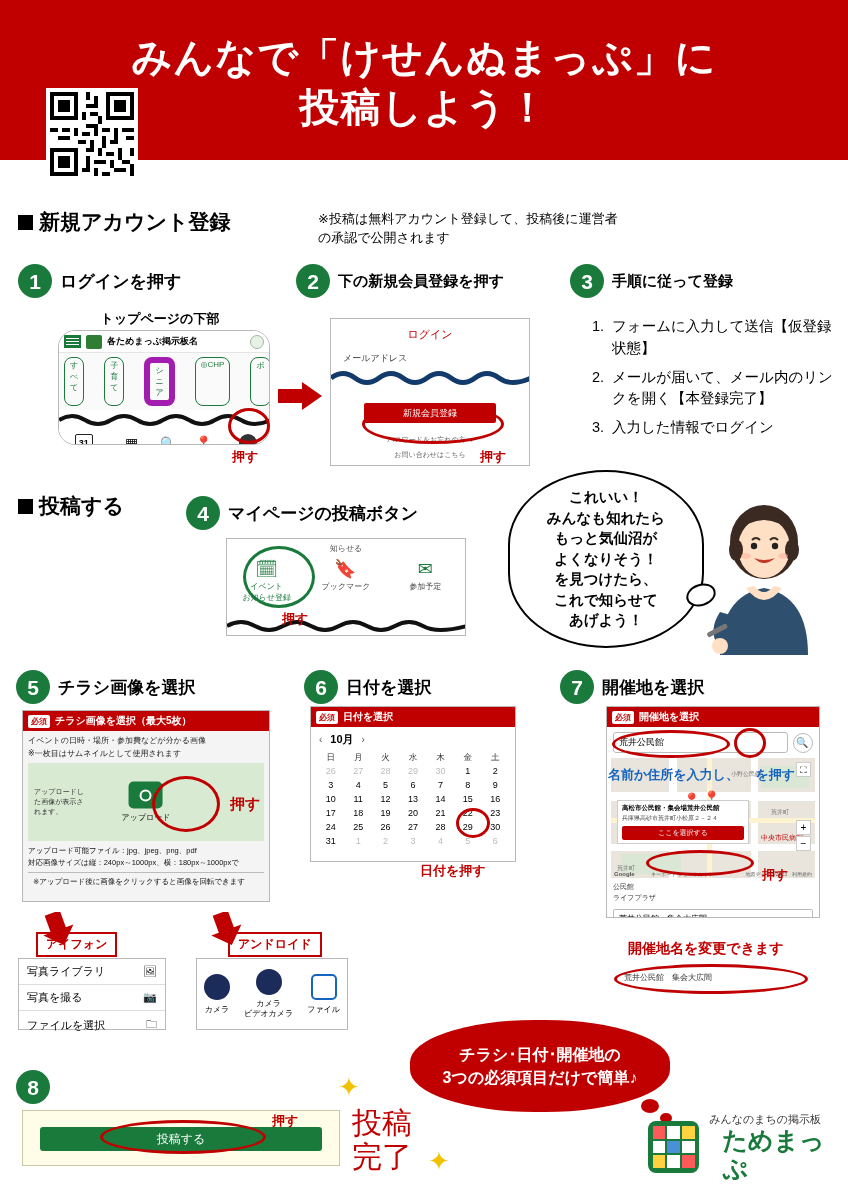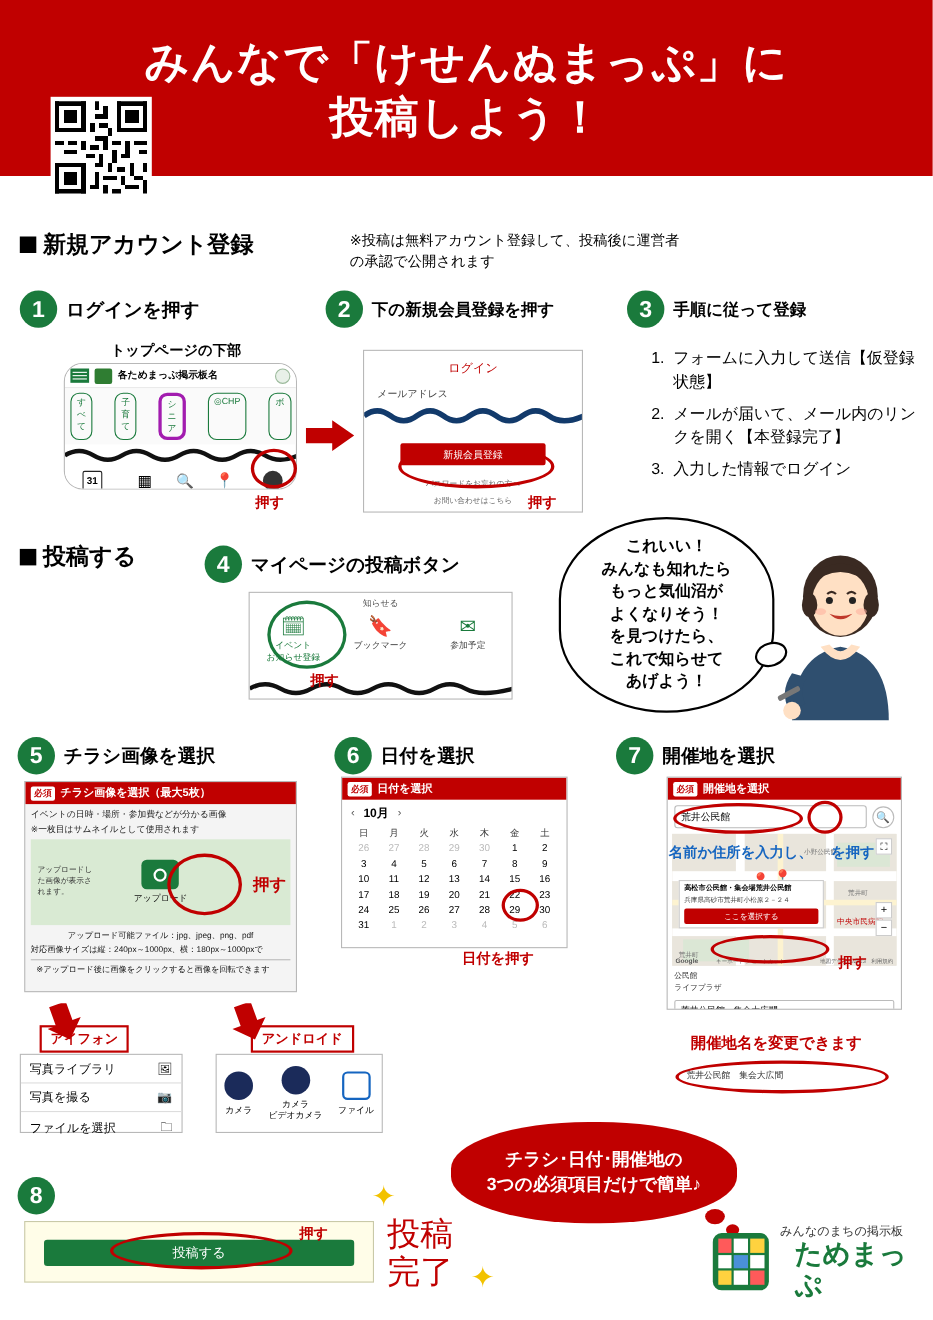--- a/index.html
+++ b/index.html
@@ -244,21 +244,21 @@
         <div style="height:1.5px;background:#fff"></div>
     </div>
     <div style="width:16px;height:14px;background:#2f7d32;border-radius:2px;"></div>
     <div class="tiny" style="font-weight:bold;">各ためまっぷ掲示板名</div>
     <div style="margin-left:auto;width:14px;height:14px;border-radius:50%;background:#e8f0e8;border:1px solid #9cba9c;"></div>
   </div>
 
   <div style="display:flex; gap:20px; padding:4px 5px; background:#fafafa;">
     <div class="tiny2" style="border:1px solid #1a7a3c;border-radius:8px;padding:2px 5px;color:#1a7a3c;">すべて</div>
     <div class="tiny2" style="border:1px solid #1a7a3c;border-radius:8px;padding:2px 5px;color:#1a7a3c;">子育て</div>
-    <div class="tiny2" style="border:3px solid #a21caf;border-radius:8px;padding:2px 5px;color:#1a7a3c;">シニア</div>
+    <div class="tiny2" style="border:6px solid #a21caf;border-radius:8px;padding:2px 5px;color:#1a7a3c;">シニア</div>
     <div class="tiny2" style="border:1px solid #1a7a3c;border-radius:8px;padding:2px 5px;color:#1a7a3c;">◎CHP</div>
     <div class="tiny2" style="border:1px solid #1a7a3c;border-radius:8px;padding:2px 5px;color:#1a7a3c;">ボ</div>
   </div>
 
   <svg width="212" height="16" style="display:block; margin-top:2px;">
     <path d="M0,8 Q13,0 26,8 T52,8 T78,8 T104,8 T130,8 T156,8 T182,8 T212,8" stroke="#111" stroke-width="4" fill="none"></path>
   </svg>
 
   <div style="display:flex; justify-content:space-around; align-items:flex-end; padding:6px 3px 4px; background:#fff;">
     <div style="text-align:center;">
@@ -398,21 +398,21 @@
   <div style="font-size:8px; padding:2px 5px 4px; color:#222;">※一枚目はサムネイルとして使用されます</div>
   <div style="margin:0 5px; background:#d9ead3; height:78px; position:relative; display:flex; align-items:center;">
     <div style="font-size:7px; color:#333; width:56px; padding-left:6px; line-height:1.4;">アップロードした画像が表示されます。</div>
     <div style="position:absolute; left:50%; top:50%; transform:translate(-50%,-50%); text-align:left;">
       <div style="width:34px;height:27px;background:#1a7a3c;border-radius:5px;margin:0 auto;display:flex;align-items:center;justify-content:center;">
         <div style="width:12px;height:12px;border:2px solid #fff;border-radius:50%;"></div>
       </div>
       <div style="font-size:8px; margin-top:3px; color:#111;">アップロード</div>
     </div>
   </div>
-  <div style="font-size:7.5px; padding:5px 5px 0; color:#111;text-align:center;">アップロード可能ファイル：jpg、jpeg、png、pdf</div>
+  <div style="font-size:7.5px; padding:5px 5px 0; color:#111;">アップロード可能ファイル：jpg、jpeg、png、pdf</div>
   <div style="font-size:7.5px; padding:2px 5px 0; color:#111;">対応画像サイズは縦：240px～1000px、横：180px～1000pxで</div>
   <div style="font-size:7.5px; padding:4px 5px 0; color:#111; border-top:1px solid #bbb; margin:4px 5px 0;">※アップロード後に画像をクリックすると画像を回転できます</div>
 </div>
 <div class="red-ellipse" style="left:152px; top:776px; width:68px; height:56px;"></div>
 <div class="abs push-label" style="left:230px; top:795px; font-size:15px;">押す</div>
 
 <svg class="abs" style="left:40px; top:912px;" width="54" height="34">
   <polygon points="10,0 26,0 26,18 34,18 18,34 2,18 10,18" fill="#c00000" transform="rotate(-20 18 17)"></polygon>
 </svg>
 <div class="abs" style="left:36px; top:932px; border:2px solid #c00000; color:#c00000; font-size:12px; font-weight:bold; padding:2px 8px;">アイフォン</div>

